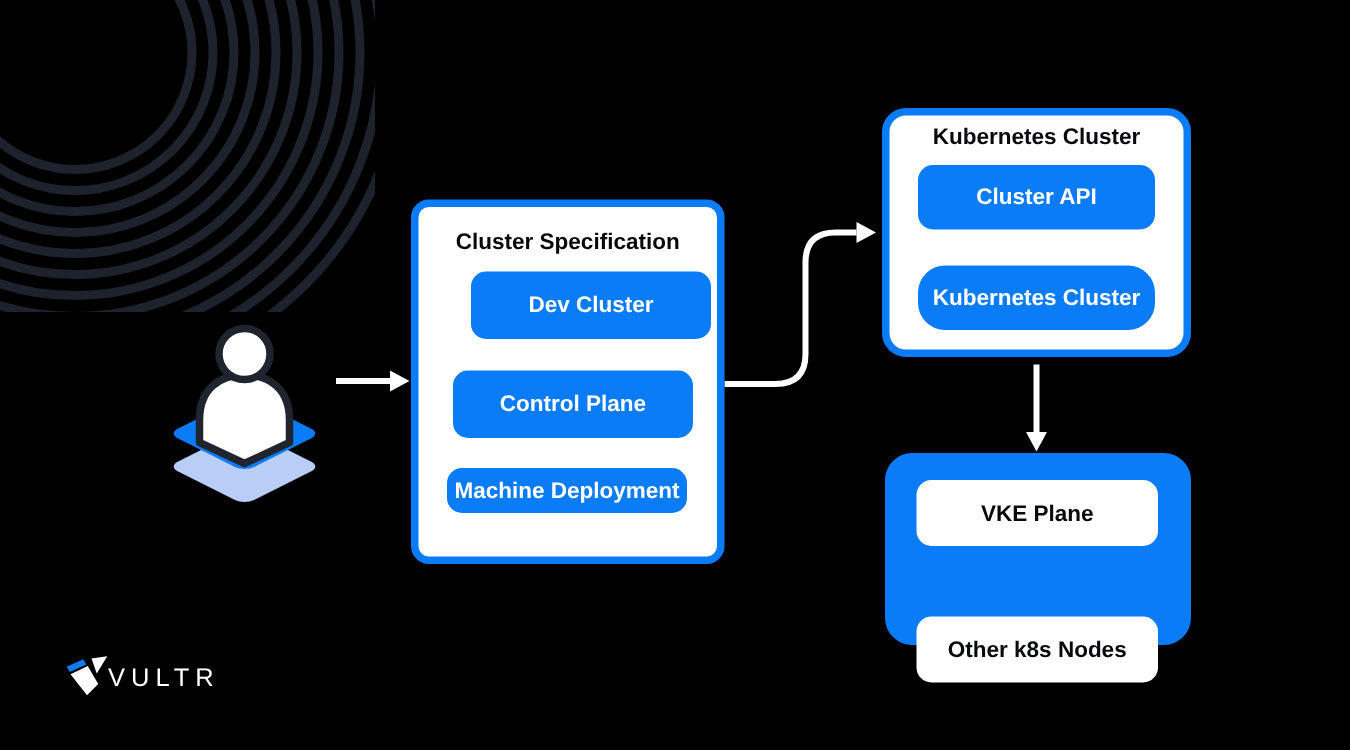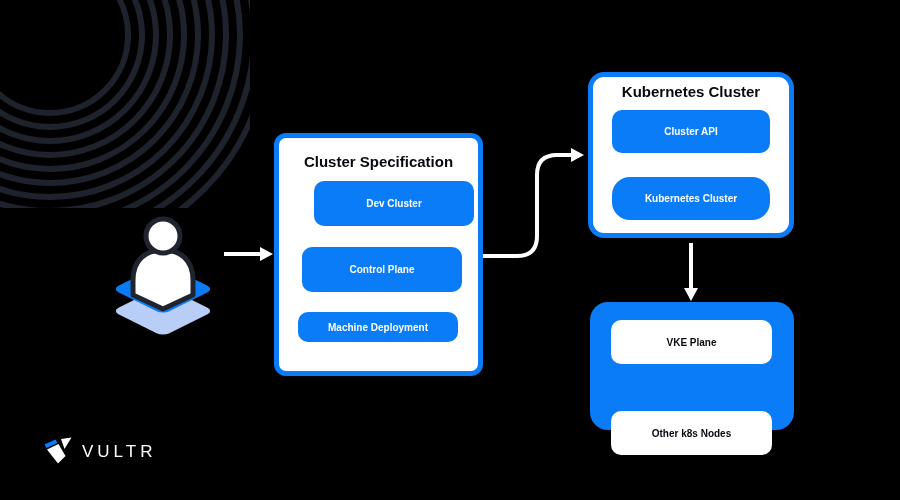--- a/index.html
+++ b/index.html
@@ -23,30 +23,30 @@
   .panel{
     position:absolute;background:var(--white);
     border:5px solid var(--blue);border-radius:16px;box-sizing:border-box;
   }
   .panel-title{
     position:absolute;left:0;right:0;text-align:center;
     font-weight:bold;font-size:15px;line-height:18px;color:var(--text-dark);
   }
   .pill{
     position:absolute;border-radius:10px;display:flex;align-items:center;justify-content:center;
-    font-weight:bold;font-size:10px;box-sizing:border-box;
+    font-weight:bold;font-size:15px;box-sizing:border-box;
   }
   .pill-blue{background:var(--blue);color:var(--white);}
   .pill-white{background:var(--white);color:var(--text-dark);}
   .panel-solid{
     position:absolute;background:var(--blue);border-radius:18px;box-sizing:border-box;
   }
 
   
-  .logo{position:absolute;left:44px;top:436px;display:flex;align-items:center;gap:10px;}
+  .logo{position:absolute;left:44px;top:436px;display:flex;align-items:center;}
   .logo-text{
     color:var(--white);font-size:17px;letter-spacing:4px;font-weight:500;
     padding-top:3px;
   }
 </style>
 </head>
 <body>
 
 <div class="canvas">
 

